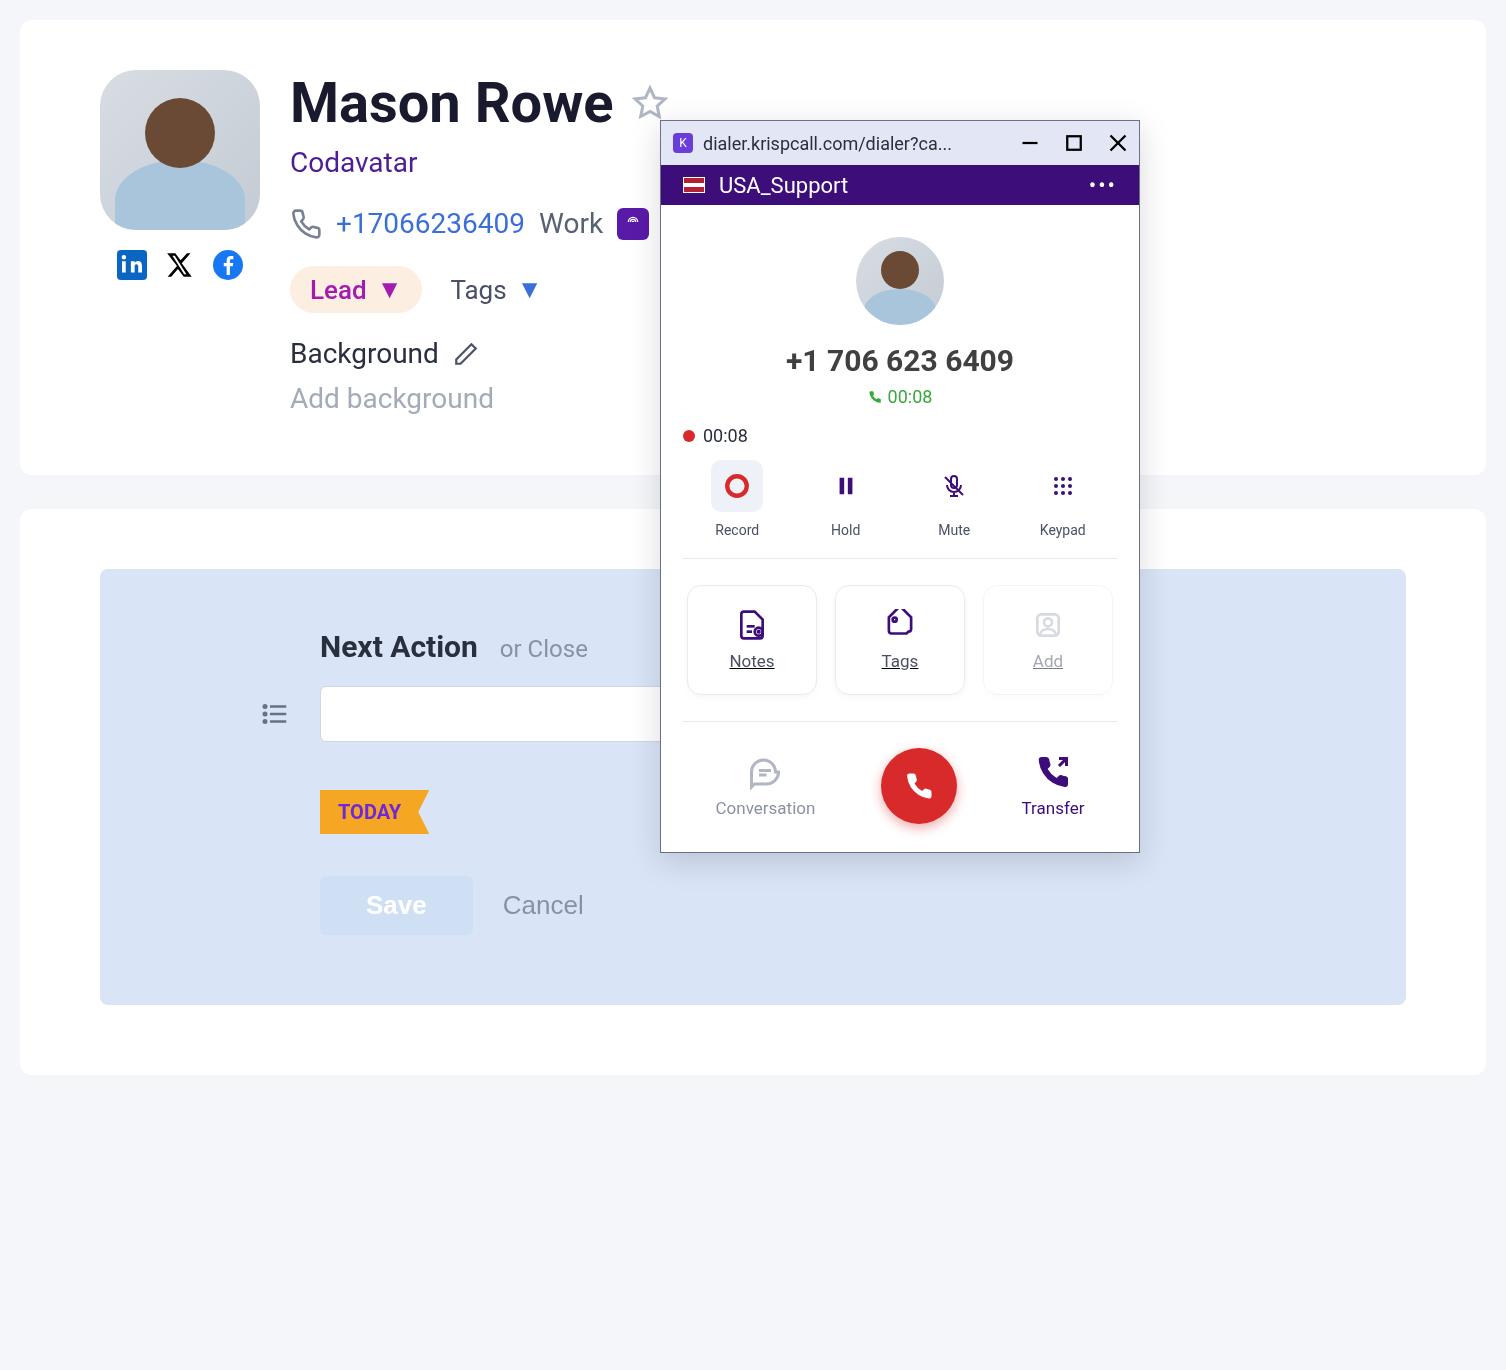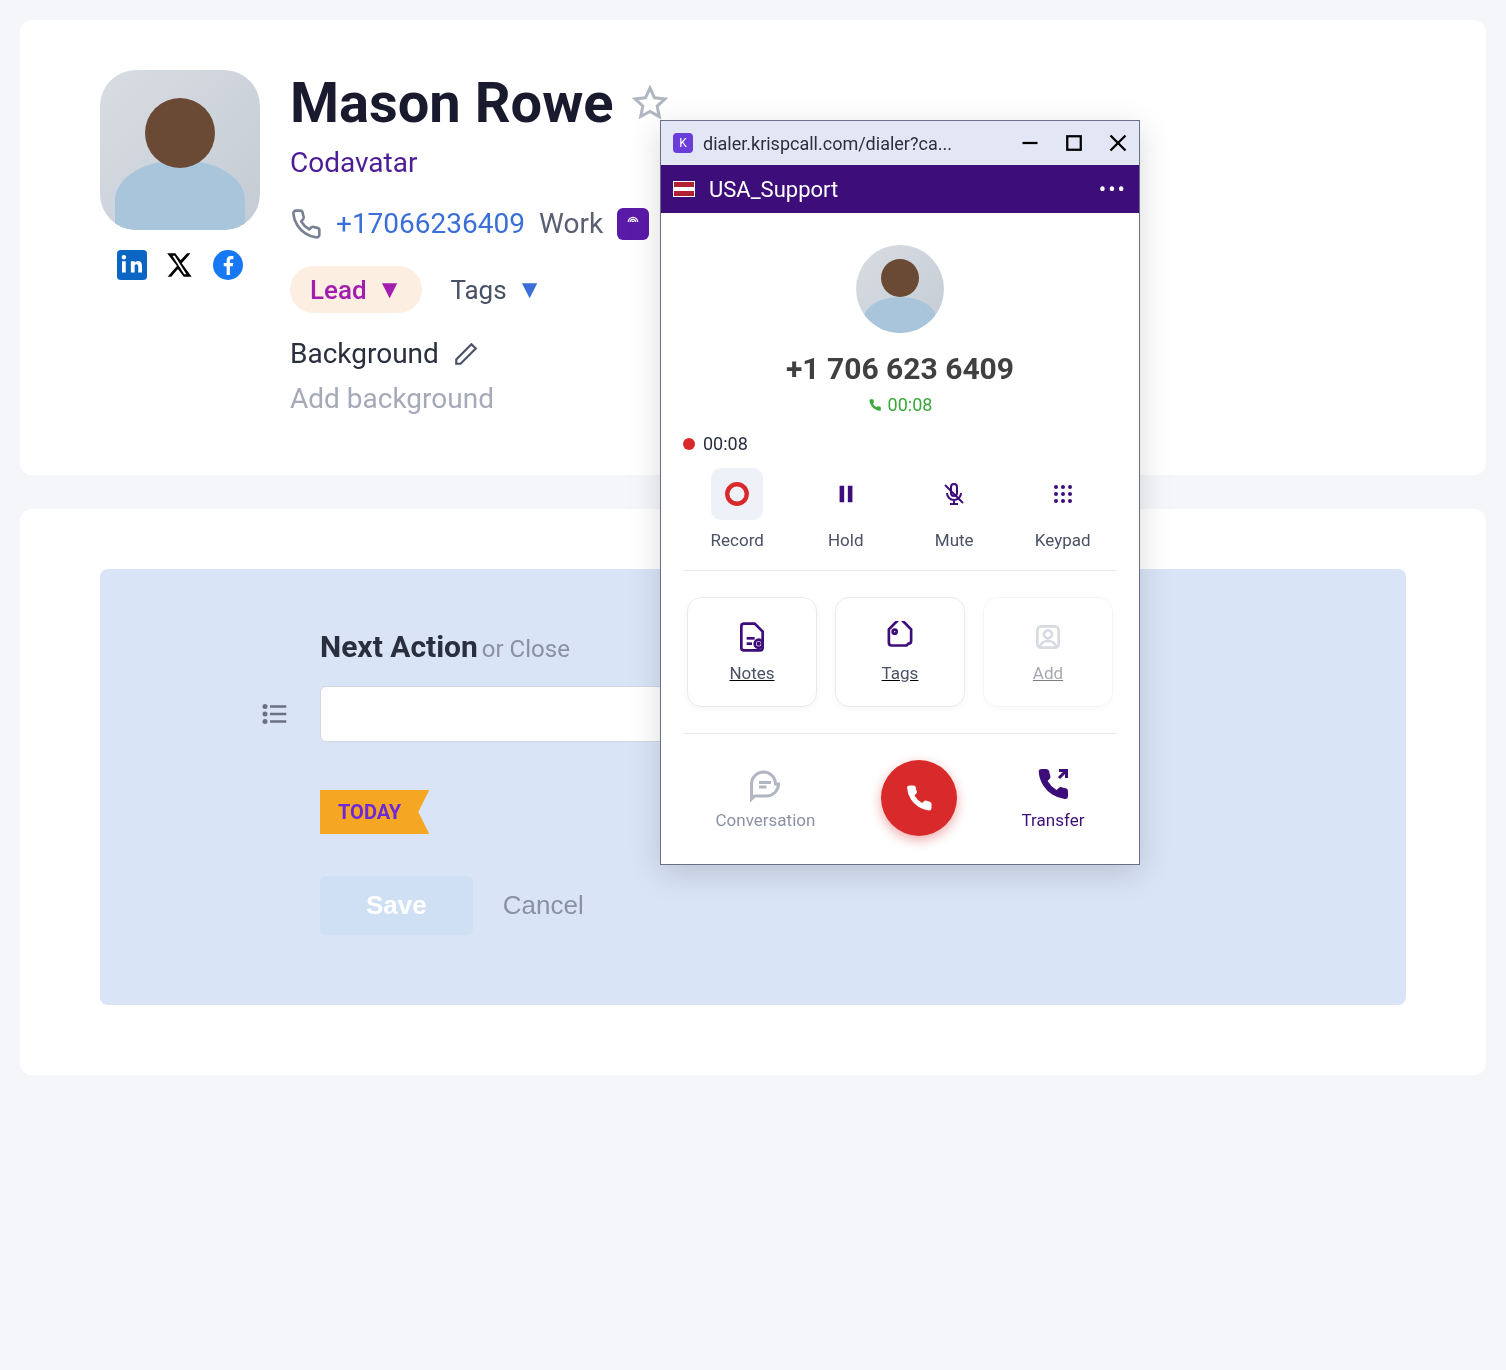--- a/index.html
+++ b/index.html
@@ -32,55 +32,55 @@
 .lead-pill { background: #fdeee2; color: #a21caf; padding: 8px 20px; border-radius: 24px; font-size: 26px; font-weight: 500; display: flex; align-items: center; gap: 10px; }
 .tags-lbl { font-size: 26px; color: #4a5165; display: flex; align-items: center; gap: 10px; }
 
 .bg-row { display: flex; align-items: center; gap: 14px; margin-top: 24px; font-size: 28px; color: #2a2f3e; }
 .pencil { width: 26px; height: 26px; color: #4a5165; }
 .bg-placeholder { font-size: 28px; color: #a4aab8; margin-top: 12px; }
 
 .action-card { background: #fff; border-radius: 12px; margin-top: 34px; padding: 60px 80px 70px 80px; }
 .action-inner { background: #d9e4f7; border-radius: 8px; padding: 60px 50px 70px 220px; position: relative; }
 .action-title { font-size: 30px; font-weight: 700; color: #2a2f3e; display: inline; }
-.action-close { font-size: 24px; color: #8a91a4; margin-left: 0; }
+.action-close { font-size: 24px; color: #8a91a4; margin-left: 18px; }
 .action-input-row { display: flex; align-items: center; gap: 20px; margin-top: 22px; }
 .list-ic { position: absolute; left: 160px; top: 130px; width: 30px; height: 30px; color: #6a7185; }
 .action-input { background: #fff; border: 1px solid #d0d6e2; border-radius: 6px; height: 56px; width: 760px; padding: 0 18px; font-size: 22px; }
 .today-flag { display: inline-block; background: #f5a623; color: #6d28d9; font-weight: 700; font-size: 20px; padding: 10px 28px 10px 18px; margin-top: 48px; position: relative; clip-path: polygon(0 0, 100% 0, 90% 50%, 100% 100%, 0 100%); }
 .btn-row { display: flex; gap: 30px; margin-top: 42px; align-items: center; }
 .save-btn { background: #cfe0f5; color: #fff; border: none; border-radius: 6px; padding: 14px 46px; font-size: 26px; font-weight: 600; }
 .cancel-btn { color: #8a91a4; font-size: 26px; background: none; border: none; }
 
 
 .dialer-win { position: absolute; top: 120px; left: 660px; width: 480px; background: #fff; border: 1px solid #6a6f8a; box-shadow: 0 8px 30px rgba(0,0,0,.15); }
 .titlebar { background: #e3e7f5; height: 44px; display: flex; align-items: center; padding: 0 12px; gap: 10px; }
 .app-ic { width: 20px; height: 20px; background: #6a3dd8; border-radius: 4px; display: flex; align-items: center; justify-content: center; color: #fff; font-size: 12px; }
 .url { font-size: 18px; color: #2a2f3e; flex: 1; }
 .win-ctrl { display: flex; gap: 26px; margin-left: auto; }
 .win-btn { width: 18px; height: 18px; cursor: pointer; color: #2a2f3e; }
 
-.dialer-hdr { background: #3d0e7a; color: #fff; height: 48px; display: flex; align-items: center; padding: 0 12px; gap: 14px; font-size: 22px; }
+.dialer-hdr { background: #3d0e7a; color: #fff; height: 40px; display: flex; align-items: center; padding: 0 22px; gap: 14px; font-size: 22px; }
 .flag { width: 22px; height: 16px; background: linear-gradient(#b22234 0 33%, #fff 33% 66%, #b22234 66%); border: 1px solid #fff; }
 .dots { margin-left: auto; font-size: 22px; letter-spacing: 2px; }
 
 .dialer-body { padding: 32px 22px 28px; text-align: center; }
 .d-avatar { width: 88px; height: 88px; border-radius: 50%; background: linear-gradient(135deg,#d8dde3,#c4cbd4); margin: 0 auto 18px; position: relative; overflow: hidden; }
 .d-avatar-head { position: absolute; width: 38px; height: 38px; border-radius: 50%; background: #6b4a35; top: 14px; left: 25px; }
 .d-avatar-body { position: absolute; width: 72px; height: 42px; border-radius: 50% 50% 0 0; background: #a8c5dc; bottom: -6px; left: 8px; }
 .d-phone { font-size: 30px; font-weight: 700; color: #404040; }
 .d-timer { color: #3aa83a; font-size: 18px; margin-top: 8px; display: flex; align-items: center; justify-content: center; gap: 6px; }
 .rec-row { display: flex; align-items: center; gap: 8px; margin-top: 18px; font-size: 18px; color: #2a2f3e; }
 .rec-dot { width: 12px; height: 12px; border-radius: 50%; background: #d82a2a; }
 
 .ctrl-grid { display: grid; grid-template-columns: repeat(4,1fr); gap: 0; margin-top: 14px; padding-bottom: 20px; border-bottom: 1px solid #e8eaf0; }
 .ctrl { display: flex; flex-direction: column; align-items: center; gap: 10px; cursor: pointer; }
 .ctrl-box { width: 52px; height: 52px; border-radius: 10px; display: flex; align-items: center; justify-content: center; }
 .ctrl-box.active { background: #eef1f8; }
-.ctrl-lbl { font-size: 17px; color: #4a5165; }
+.ctrl-lbl { font-size: 14px; color: #4a5165; }
 
 .tile-row { display: flex; gap: 18px; margin-top: 26px; padding-bottom: 26px; border-bottom: 1px solid #e8eaf0; justify-content: center; text-decoration: underline; }
 .tile { width: 130px; height: 110px; border: 1px solid #e8eaf0; border-radius: 14px; display: flex; flex-direction: column; align-items: center; justify-content: center; gap: 10px; box-shadow: 0 2px 6px rgba(0,0,0,.04); cursor: pointer; }
 .tile.disabled { opacity: .5; cursor: default; }
 .tile-ic { width: 32px; height: 32px; color: #3d0e7a; }
 .tile-lbl { font-size: 17px; color: #4a5165; }
 
 .bottom-row { display: flex; justify-content: space-around; align-items: center; margin-top: 26px; }
 .bot-item { display: flex; flex-direction: column; align-items: center; gap: 8px; cursor: pointer; }
 .bot-ic { width: 36px; height: 36px; color: #b0b6c2; }

